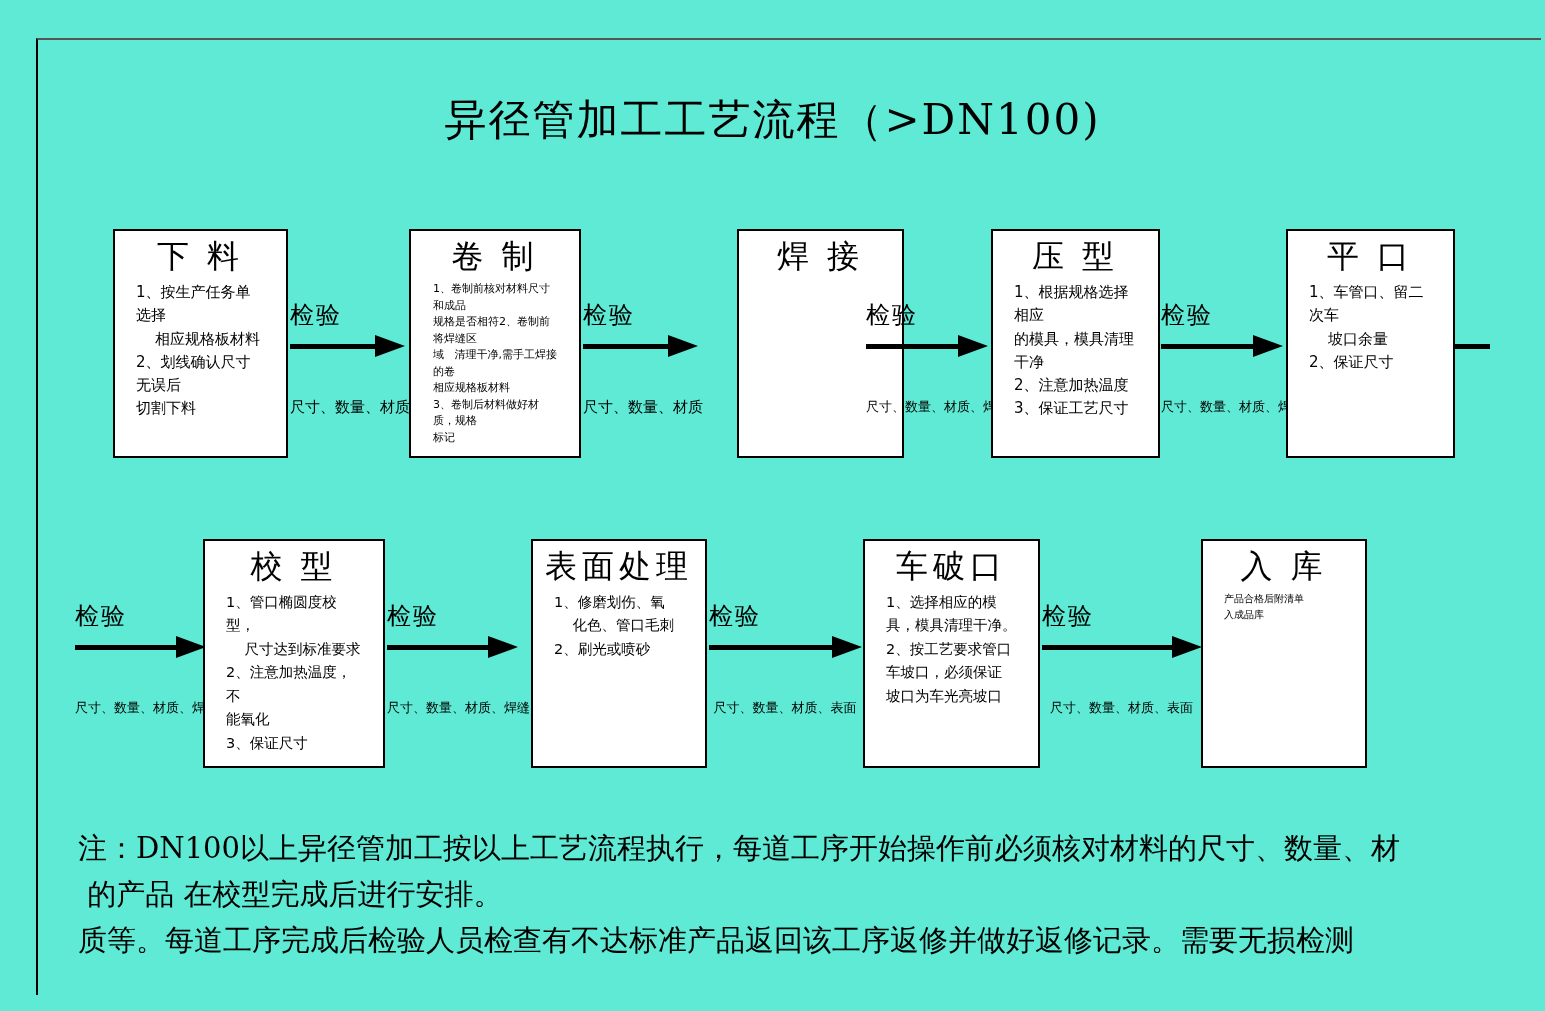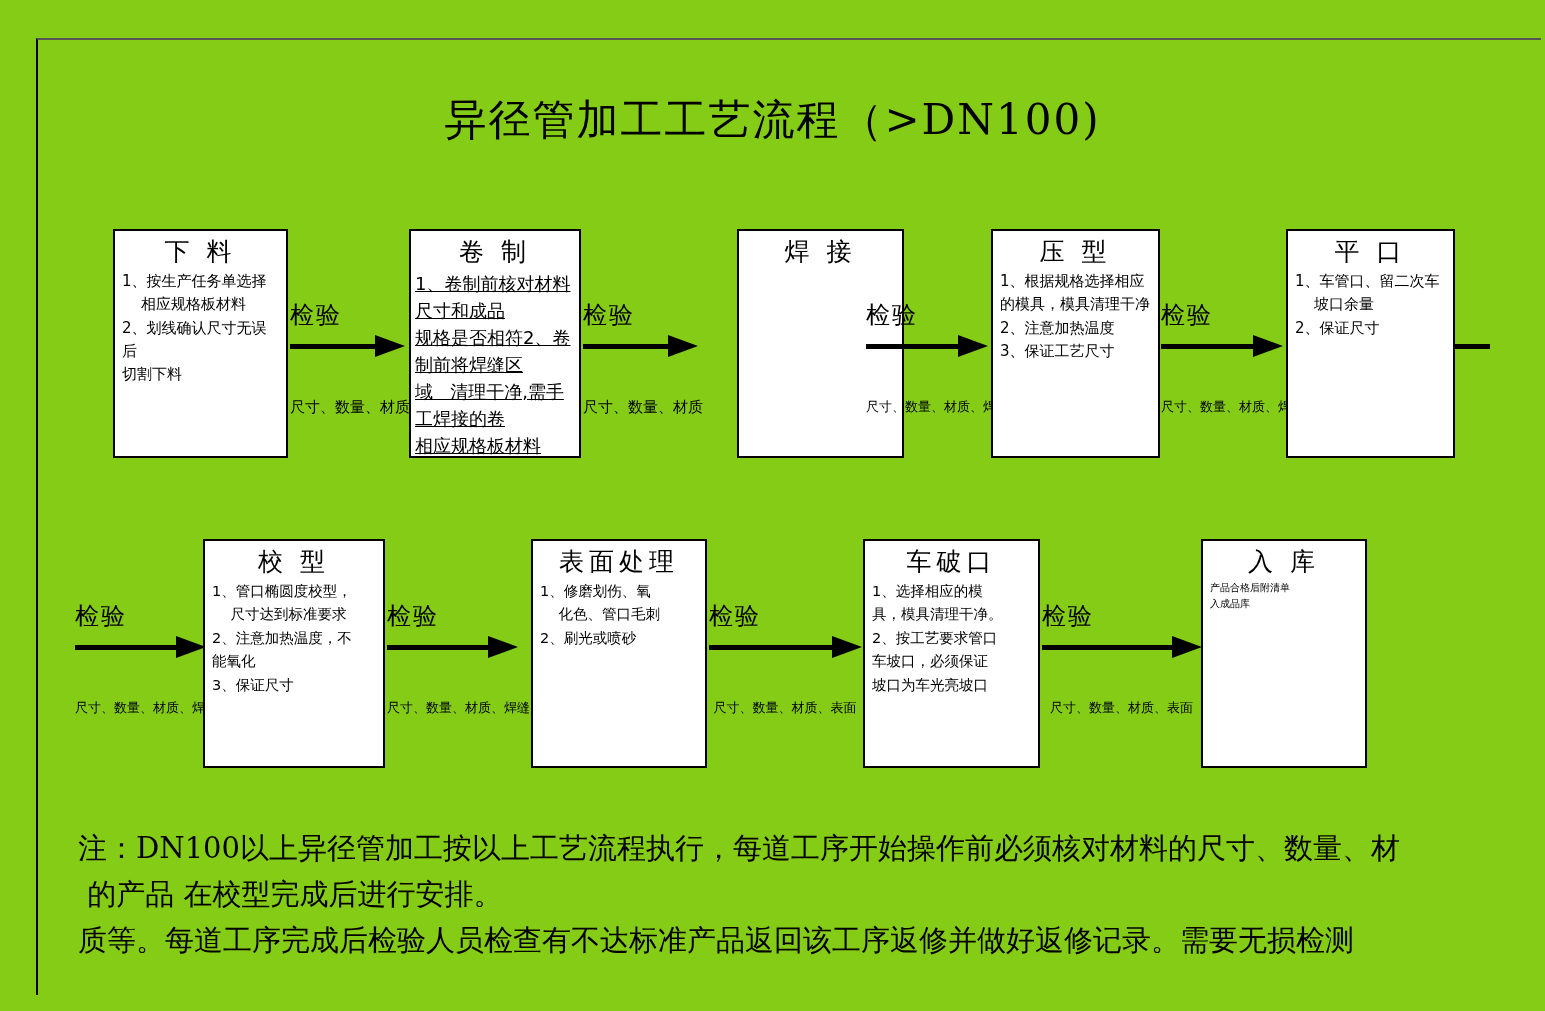--- a/index.html
+++ b/index.html
@@ -10,21 +10,21 @@
   }
   body {
     font-family: "DejaVu Sans", "Liberation Sans", sans-serif;
     color: #000000;
   }
   #page {
     position: relative;
     width: 1545px;
     height: 1011px;
     overflow: hidden;
-    background: #84cc16;
+    background: #5eead4;
   }
   
   #page-frame {
     position: absolute;
     left: 36px;
     top: 38px;
     width: 1505px;
     height: 957px;
     border-left: 2px solid #000;
     border-top: 2px solid #555;
@@ -45,41 +45,40 @@
   .pbox {
     position: absolute;
     border: 2px solid #000;
     box-sizing: border-box;
     background: #fff;
     overflow: hidden;
   }
   .pbox .bx-title {
     display: block;
     text-align: center;
-    font-size: 25px;
+    font-size: 32px;
     letter-spacing: 5px;
-    font-family: Liberation Sans, sans-serif;
+    font-family: Liberation Serif, serif;
     margin-top: 4px;
     margin-bottom: 2px;
     white-space: nowrap;
   }
   .pbox .bx-body {
-    padding: 0 7px;
+    padding: 0 21px;
     font-size: 15px;
     line-height: 1.55;
   }
   .pbox .bx-body .li {
     display: block;
     white-space: pre-wrap;
   }
   .pbox.small-body .bx-body {
-    font-size: 18px;
+    font-size: 11px;
     line-height: 1.5;
-    padding: 0 4px;
-    text-decoration: underline;
+    padding: 0 22px;
   }
   .pbox.mid-body .bx-body {
     font-size: 14.5px;
     line-height: 1.62;
   }
   
   .arrowgrp {
     position: absolute;
   }
   .arrowgrp .ar-top {

